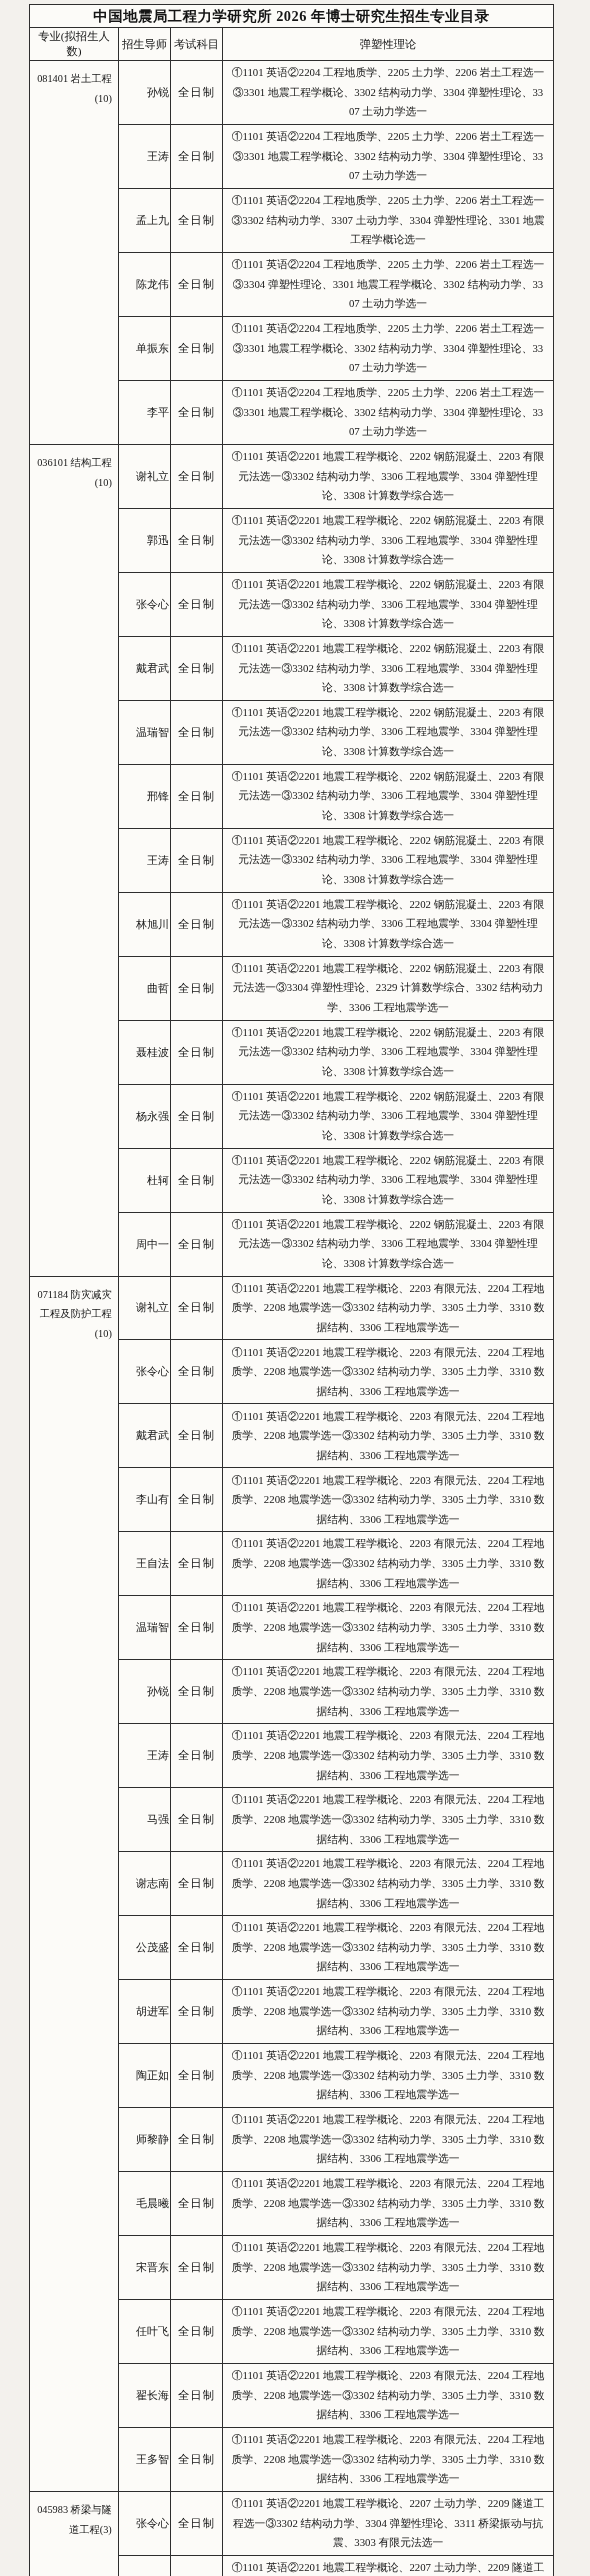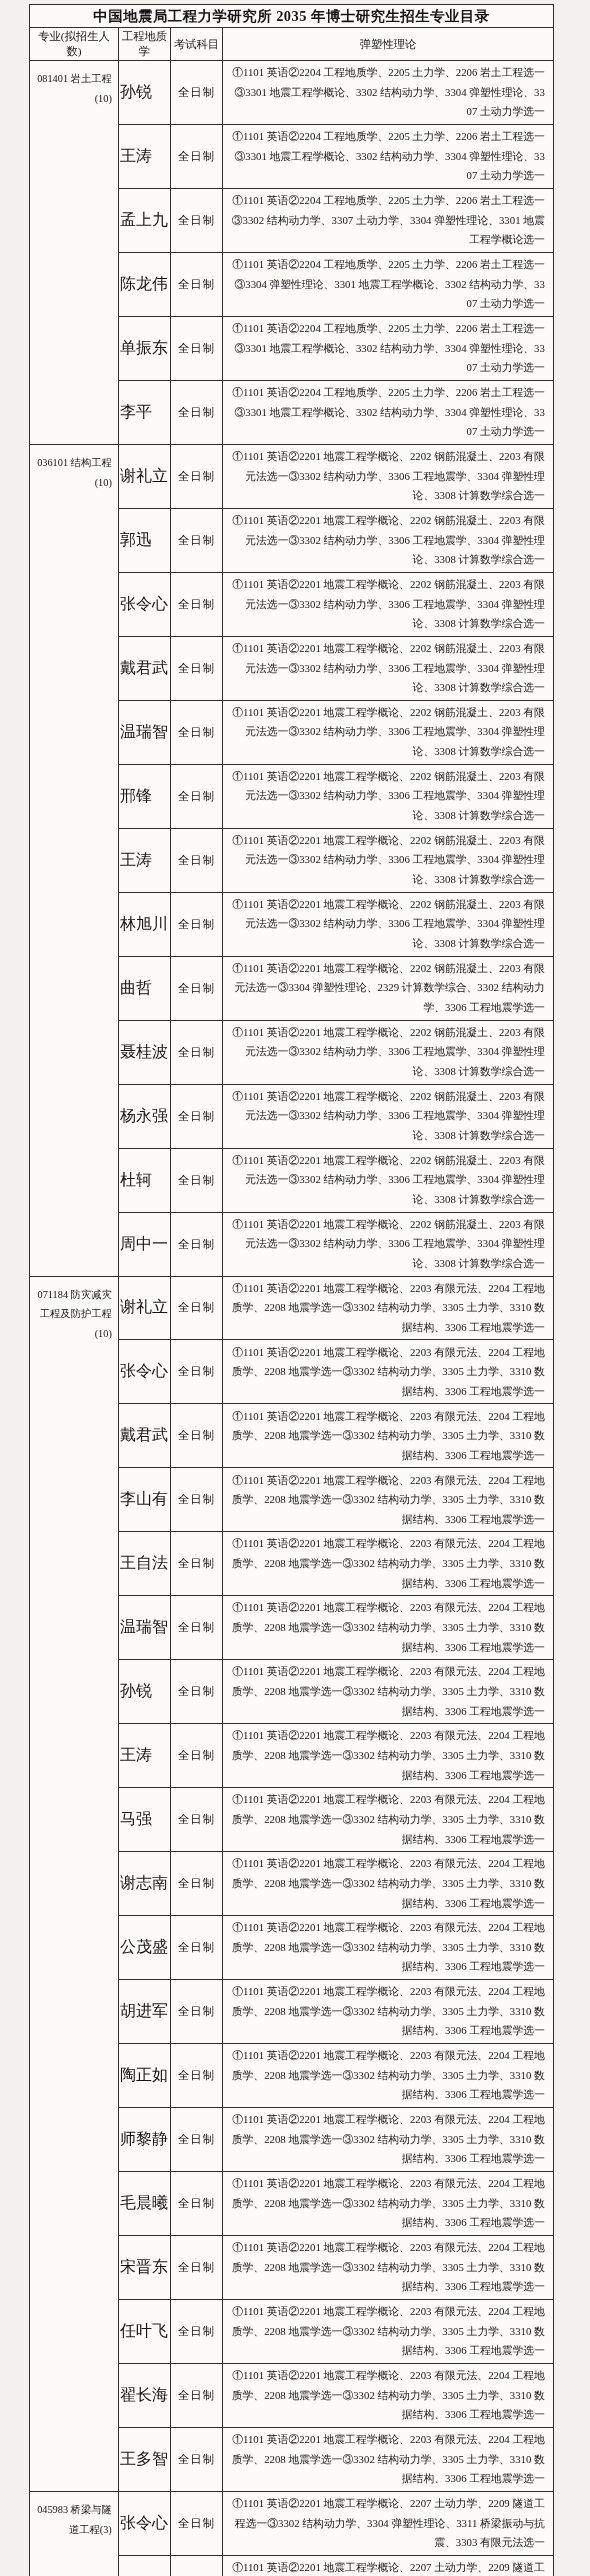--- a/index.html
+++ b/index.html
@@ -47,60 +47,60 @@
   }
   td.major-cell {
     vertical-align: top;
     padding: 8.2px 6.2px;
     font-size: 10.3px;
     line-height: 19.6px;
     text-align: right;
     word-break: break-all;
   }
   td.advisor-cell {
-    text-align: left;
+    text-align: right;
     vertical-align: middle;
-    font-size: 16px;
+    font-size: 11px;
     padding: 1px;
   }
   td.mode-cell {
     text-align: center;
     vertical-align: middle;
     font-size: 11.3px;
     letter-spacing: 1px;
     padding: 1px;
     margin-left: 43px;
   }
   td.subject-cell {
     vertical-align: middle;
     padding: 2.1px 8.2px;
     font-size: 10.8px;
     line-height: 19.6px;
-    text-align: right;
+    text-align: center;
     word-break: break-all;
   }
 </style>
 </head>
 <body>
 
 <div class="page">
   <table class="catalog">
     <colgroup>
       <col style="width:89px">
       <col style="width:52px">
       <col style="width:52px">
       <col style="width:331px">
     </colgroup>
     <thead>
       <tr>
-        <th class="title-cell" colspan="4">中国地震局工程力学研究所 2035 年博士研究生招生专业目录</th>
+        <th class="title-cell" colspan="4">中国地震局工程力学研究所 2026 年博士研究生招生专业目录</th>
       </tr>
       <tr id="header-row">
         <th class="col-header">专业(拟招生人数)</th>
-        <th class="col-header">工程地质学</th>
+        <th class="col-header">招生导师</th>
         <th class="col-header">考试科目</th>
         <th class="col-header">弹塑性理论</th>
       </tr>
     </thead>
     <tbody id="table-body">
         <tr class="advisor-row">
           <td class="major-cell" rowspan="6">
             <div>081401 岩土工程</div>
             <div>(10)</div>
           </td>

